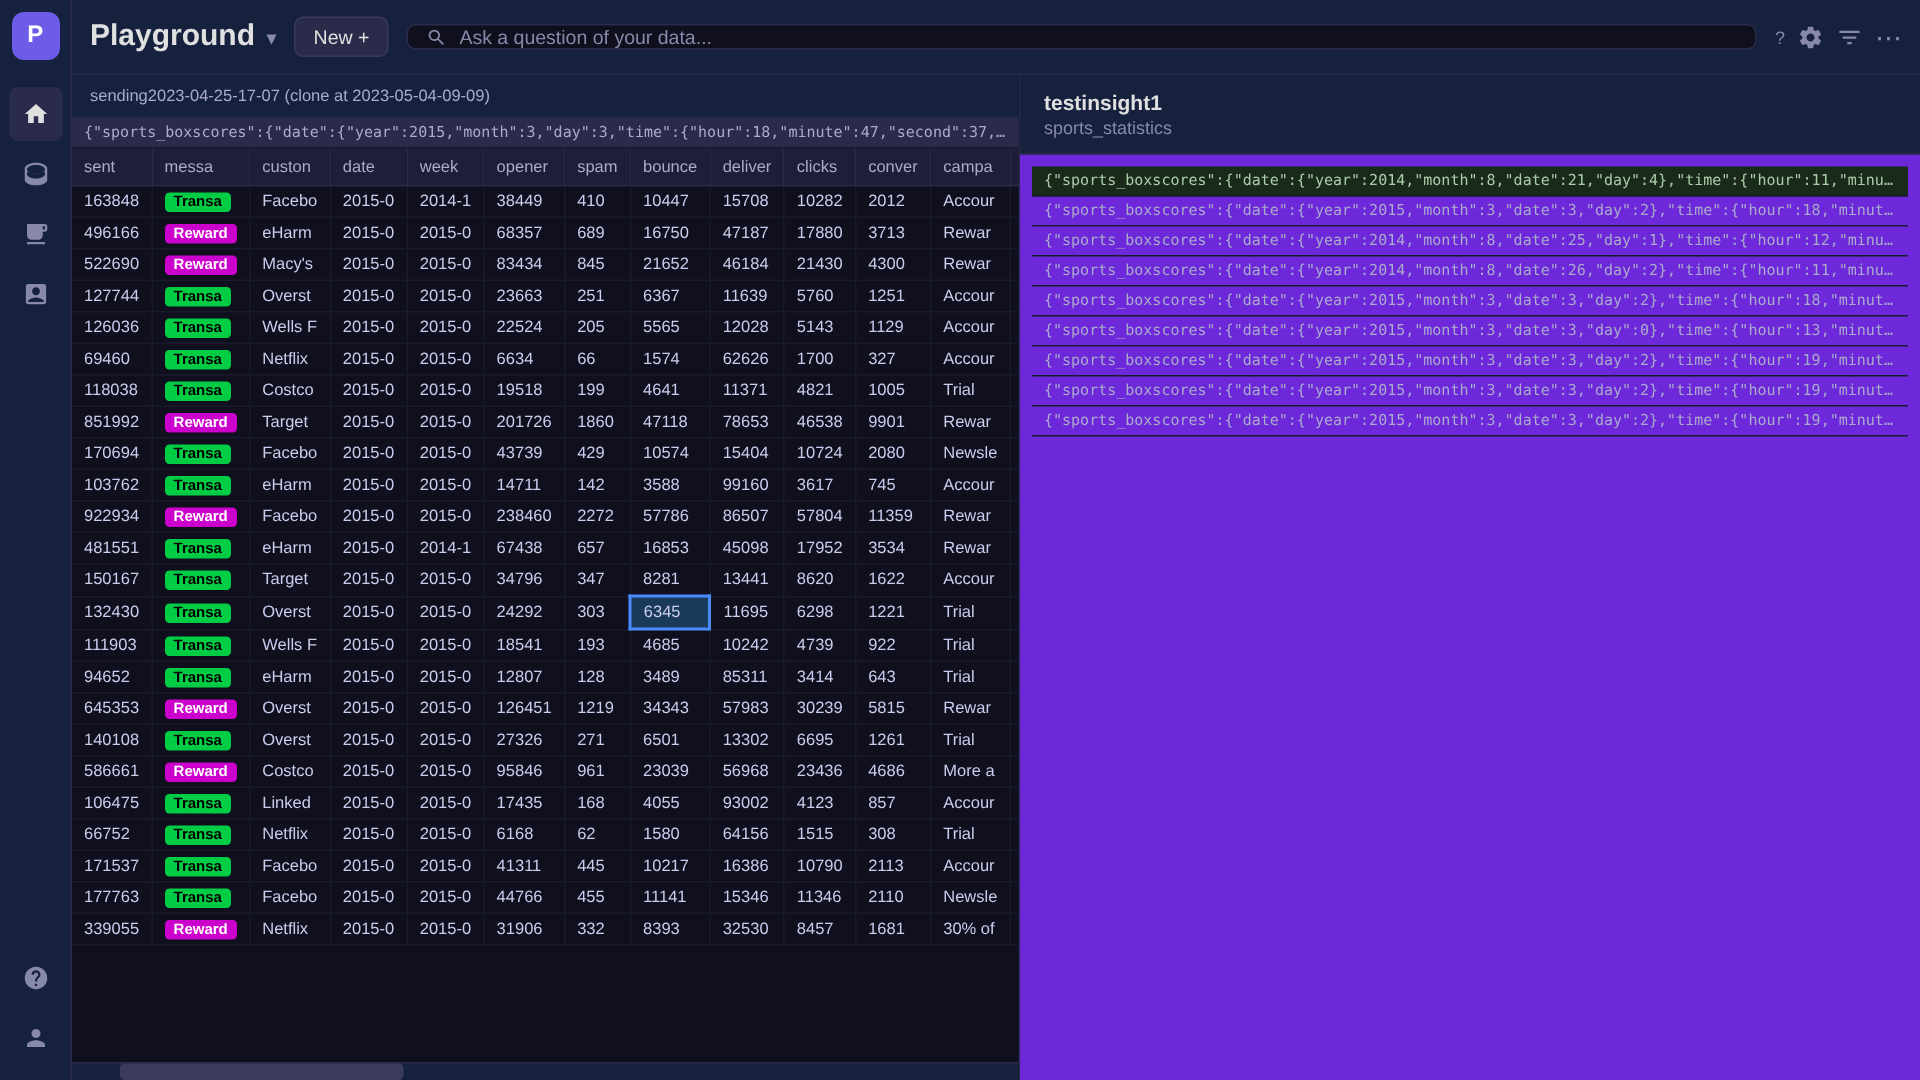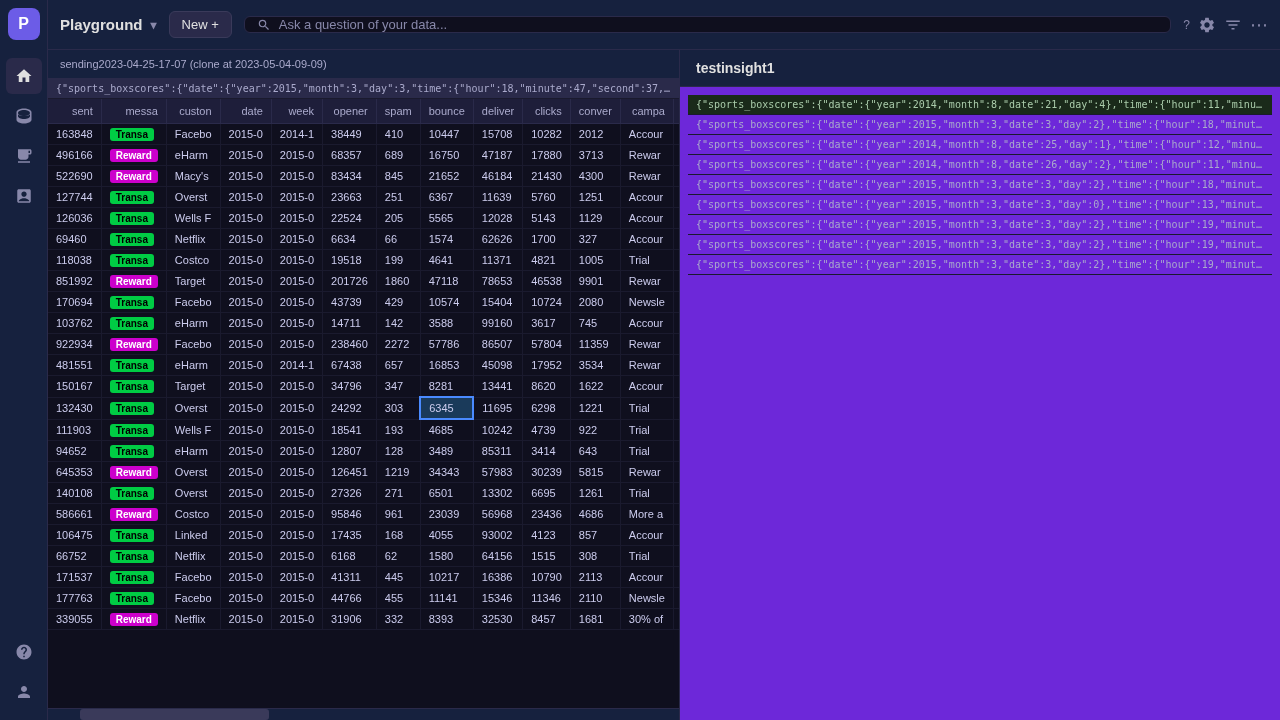--- a/index.html
+++ b/index.html
@@ -13,40 +13,40 @@
     .sidebar-icon { width: 36px; height: 36px; display: flex; align-items: center; justify-content: center; border-radius: 6px; cursor: pointer; color: #8888aa; margin: 2px 0; }
     .sidebar-icon.active { background: #2a2a4a; color: #e0e0e0; }
     .sidebar-spacer { flex: 1; }
 
     
     .main-content { flex: 1; display: flex; flex-direction: column; overflow: hidden; background: #0f0f1e; }
 
     
     .topbar { height: 50px; background: #16213e; display: flex; align-items: center; padding: 0 12px; border-bottom: 1px solid #2a2a4a; gap: 12px; }
     .topbar-title { display: flex; align-items: center; gap: 8px; }
-    .topbar-title span { font-size: 15px; font-weight: 600; color: #e0e0e0; }
+    .topbar-title span { font-size: 20px; font-weight: 600; color: #e0e0e0; }
     .topbar-title .chevron { color: #8888aa; font-size: 12px; }
     .btn-new { background: #2a2a4a; border: 1px solid #3a3a5a; color: #e0e0e0; padding: 5px 12px; border-radius: 6px; cursor: pointer; font-size: 13px; display: flex; align-items: center; gap: 4px; }
     .search-bar { flex: 1; background: #0f0f1e; border: 1px solid #2a2a4a; border-radius: 6px; padding: 0 12px; display: flex; align-items: center; gap: 8px; color: #8888aa; font-size: 13px; }
     .topbar-actions { display: flex; align-items: center; gap: 8px; color: #8888aa; }
 
     
     .content-area { flex: 1; display: flex; overflow: hidden; }
 
     
     .left-panel { flex: 1; display: flex; flex-direction: column; overflow: hidden; border-right: 1px solid #2a2a4a; }
 
     
     .table-header-info { padding: 8px 12px; background: #16213e; border-bottom: 1px solid #2a2a4a; font-size: 11px; color: #aaaacc; }
 
     
     .table-wrapper { flex: 1; overflow: auto; }
     table { width: 100%; border-collapse: collapse; font-size: 11px; }
     thead { position: sticky; top: 0; z-index: 10; }
-    thead th { background: #1e1e3a; color: #aaaacc; padding: 6px 8px; text-align: right; border-bottom: 1px solid #2a2a4a; border-right: 1px solid #2a2a4a; font-weight: 500; white-space: nowrap; }
+    thead th { background: #1e1e3a; color: #aaaacc; padding: 6px 8px; text-align: left; border-bottom: 1px solid #2a2a4a; border-right: 1px solid #2a2a4a; font-weight: 500; white-space: nowrap; }
     tbody tr { border-bottom: 1px solid #1a1a2e; }
     tbody td { padding: 4px 8px; border-right: 1px solid #1a1a2e; white-space: nowrap; color: #ccccee; }
     .tag-transa { background: #00cc44; color: #000; padding: 1px 6px; border-radius: 3px; font-size: 10px; font-weight: 600; }
     .tag-reward { background: #cc00cc; color: #fff; padding: 1px 6px; border-radius: 3px; font-size: 10px; font-weight: 600; }
     .cell-selected { background: #1a3a5a; border: 2px solid #4a8aff; }
 
     
     .right-panel { width: 600px; flex-shrink: 0; display: flex; flex-direction: column; overflow: hidden; background: #6d28d9; }
     .right-panel-header { padding: 10px 16px; background: #16213e; border-bottom: 1px solid #2a2a4a; }
     .right-panel-header .panel-title { font-size: 14px; font-weight: 600; color: #e0e0e0; }
@@ -526,20 +526,21 @@
           </table>
         </div>
         <div class="bottom-scroll">
           <div style="width:30%; height:100%; background:#3a3a5a; border-radius:3px; margin-left:5%;"></div>
         </div>
       </div>
 
       <div class="right-panel">
         <div class="right-panel-header">
           <div class="panel-title">testinsight1</div>
+          <div class="panel-subtitle">sports_statistics</div>
         </div>
         <div class="right-panel-content" id="json-list">
         <div class="json-item">{"sports_boxscores":{"date":{"year":2014,"month":8,"date":21,"day":4},"time":{"hour":11,"minute":08,"second":06,"timezone":"Easter</div>
             <div class="json-item">{"sports_boxscores":{"date":{"year":2015,"month":3,"date":3,"day":2},"time":{"hour":18,"minute":49,"second":48,"timezone":"Eastern</div>
             <div class="json-item">{"sports_boxscores":{"date":{"year":2014,"month":8,"date":25,"day":1},"time":{"hour":12,"minute":52,"second":10,"timezone":"Eastern</div>
             <div class="json-item">{"sports_boxscores":{"date":{"year":2014,"month":8,"date":26,"day":2},"time":{"hour":11,"minute":07,"second":18,"timezone":"Eastern</div>
             <div class="json-item">{"sports_boxscores":{"date":{"year":2015,"month":3,"date":3,"day":2},"time":{"hour":18,"minute":54,"second":43,"timezone":"Eastern</div>
             <div class="json-item">{"sports_boxscores":{"date":{"year":2015,"month":3,"date":3,"day":0},"time":{"hour":13,"minute":00,"second":00,"timezone":"Eastern</div>
             <div class="json-item">{"sports_boxscores":{"date":{"year":2015,"month":3,"date":3,"day":2},"time":{"hour":19,"minute":10,"second":46,"timezone":"Eastern</div>
             <div class="json-item">{"sports_boxscores":{"date":{"year":2015,"month":3,"date":3,"day":2},"time":{"hour":19,"minute":11,"second":38,"timezone":"Eastern</div>

